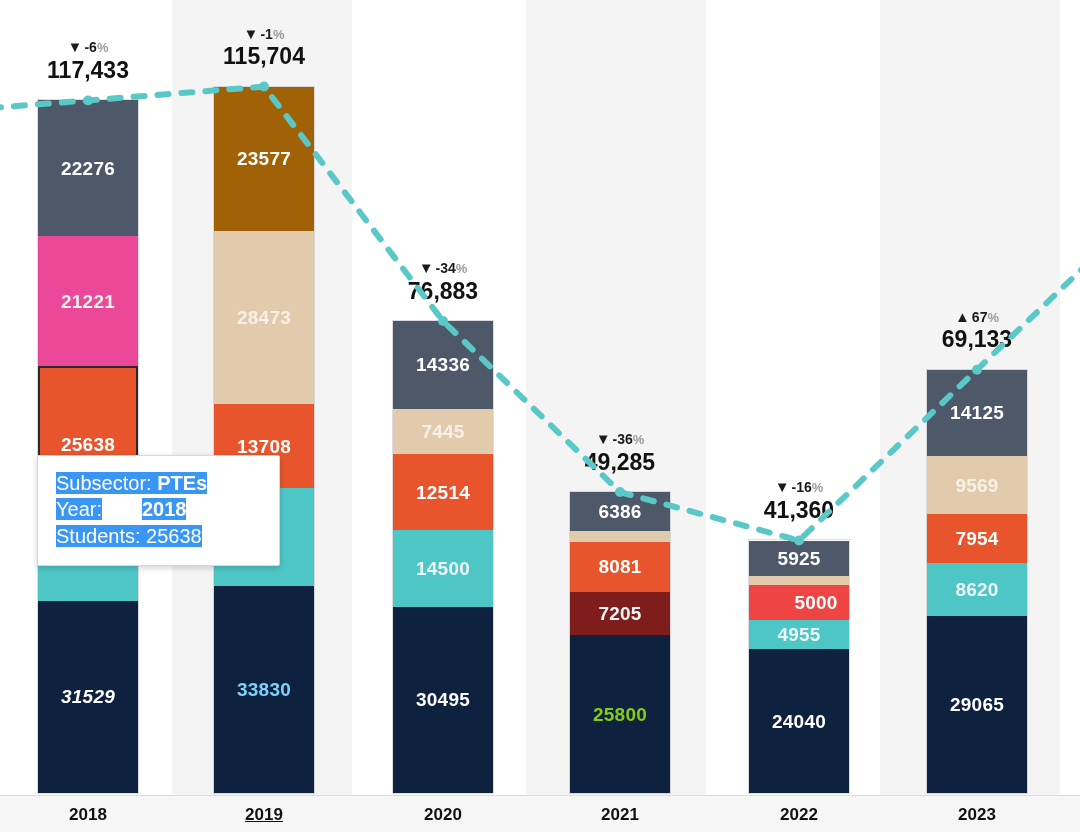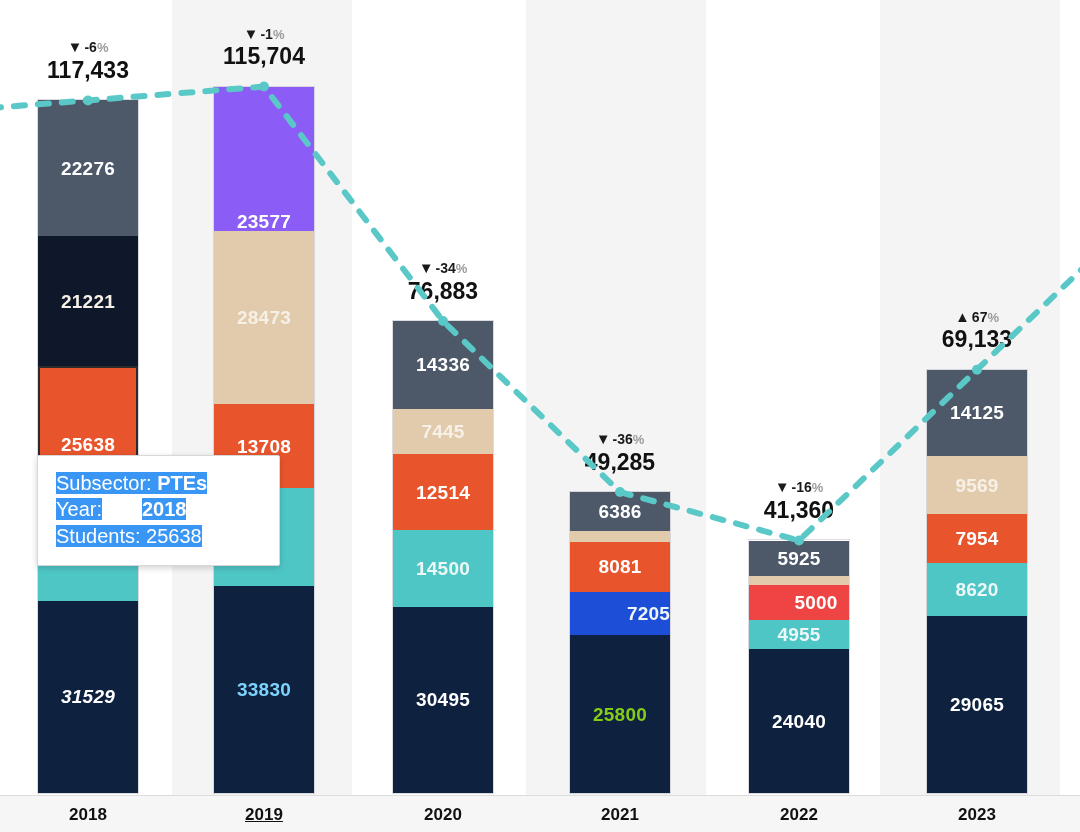--- a/index.html
+++ b/index.html
@@ -147,21 +147,21 @@
         <div class="bar" style="height: 692.578px;">
           <div class="seg" style="height: 192.504px; background: rgb(14, 34, 64);">
             <span class="seg-label" style="color: rgb(255, 255, 255); font-style: italic;">31529</span>
           </div>
           <div class="seg" style="height: 77.9625px; background: rgb(79, 198, 198);">
             <span class="seg-label" style="color: rgb(238, 247, 247);"></span>
           </div>
           <div class="seg hovered" style="height: 156.536px; background: rgb(232, 85, 45);">
             <span class="seg-label" style="color: rgb(255, 255, 255);">25638</span>
           </div>
-          <div class="seg" style="height: 129.567px; background: #0f172a;">
+          <div class="seg" style="height: 129.567px; background: #ec4899;">
             <span class="seg-label" style="color: rgb(246, 240, 230);">21221</span>
           </div>
           <div class="seg" style="height: 136.009px; background: rgb(77, 89, 105);">
             <span class="seg-label" style="color: rgb(255, 255, 255);">22276</span>
           </div>
         </div>
       </div>
       <div class="callout" style="left: -2px; width: 180px; top: 39.4224px;">
         <div class="delta"><span class="tri">▼</span><span>-6</span><span class="pct-sign">%</span></div>
         <div class="total">117,433</div>
@@ -173,21 +173,21 @@
           </div>
           <div class="seg" style="height: 98.398px; background: rgb(79, 198, 198);">
             <span class="seg-label" style="color: rgb(238, 247, 247);">0</span>
           </div>
           <div class="seg" style="height: 83.6957px; background: rgb(232, 85, 45);">
             <span class="seg-label" style="color: rgb(255, 255, 255);">13708</span>
           </div>
           <div class="seg" style="height: 173.845px; background: rgb(226, 203, 172);">
             <span class="seg-label" style="color: rgb(246, 240, 230);">28473</span>
           </div>
-          <div class="seg" style="height: 143.952px; background: #8b5cf6; align-items: flex-end;">
+          <div class="seg" style="height: 143.952px; background: #a16207;">
             <span class="seg-label" style="color: rgb(255, 255, 255);">23577</span>
           </div>
         </div>
       </div>
       <div class="callout" style="left: 174px; width: 180px; top: 25.5566px;">
         <div class="delta"><span class="tri">▼</span><span>-1</span><span class="pct-sign">%</span></div>
         <div class="total">115,704</div>
       </div>
       <div class="bar-group" style="left: 393px; width: 100px; height: 471.994px; bottom: 2px;">
         <div class="bar" style="height: 471.994px;">
@@ -210,21 +210,21 @@
       </div>
       <div class="callout" style="left: 353px; width: 180px; top: 260.006px;">
         <div class="delta"><span class="tri">▼</span><span>-34</span><span class="pct-sign">%</span></div>
         <div class="total">76,883</div>
       </div>
       <div class="bar-group" style="left: 570px; width: 100px; height: 300.915px; bottom: 2px;">
         <div class="bar" style="height: 300.915px;">
           <div class="seg" style="height: 157.525px; background: rgb(14, 34, 64);">
             <span class="seg-label" style="color: #84cc16;">25800</span>
           </div>
-          <div class="seg" style="height: 43.9909px; background: #1d4ed8; justify-content: flex-end;">
+          <div class="seg" style="height: 43.9909px; background: #7f1d1d;">
             <span class="seg-label" style="color: rgb(238, 247, 247);">7205</span>
           </div>
           <div class="seg" style="height: 49.3394px; background: rgb(232, 85, 45);">
             <span class="seg-label" style="color: rgb(255, 255, 255);">8081</span>
           </div>
           <div class="seg" style="height: 11.0695px; background: rgb(226, 203, 172);"></div>
           <div class="seg" style="height: 38.9904px; background: rgb(77, 89, 105);">
             <span class="seg-label" style="color: rgb(255, 255, 255);">6386</span>
           </div>
         </div>

